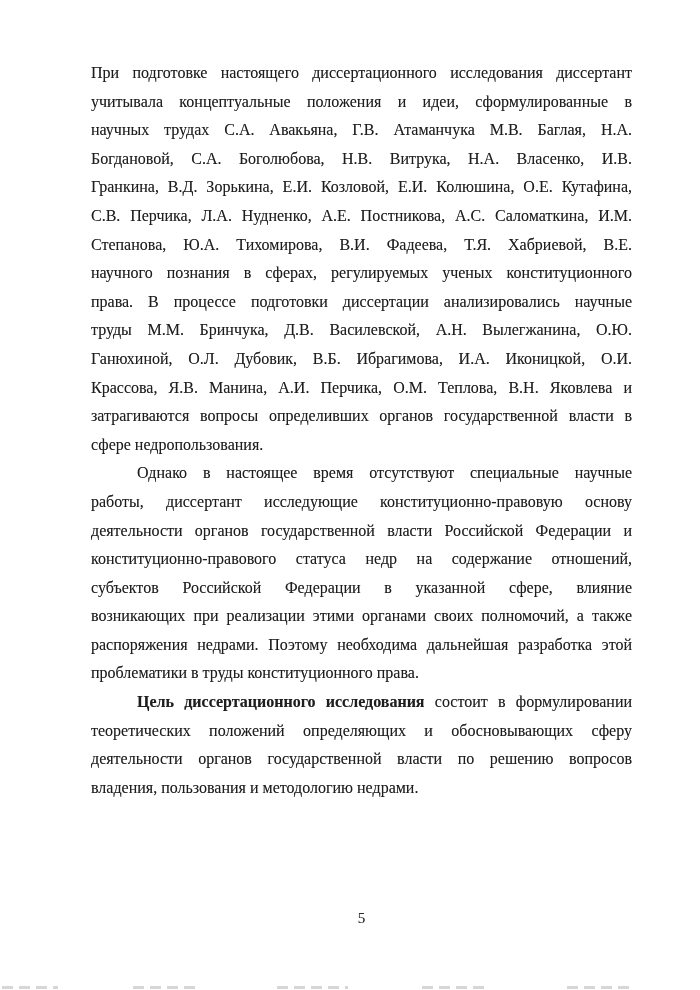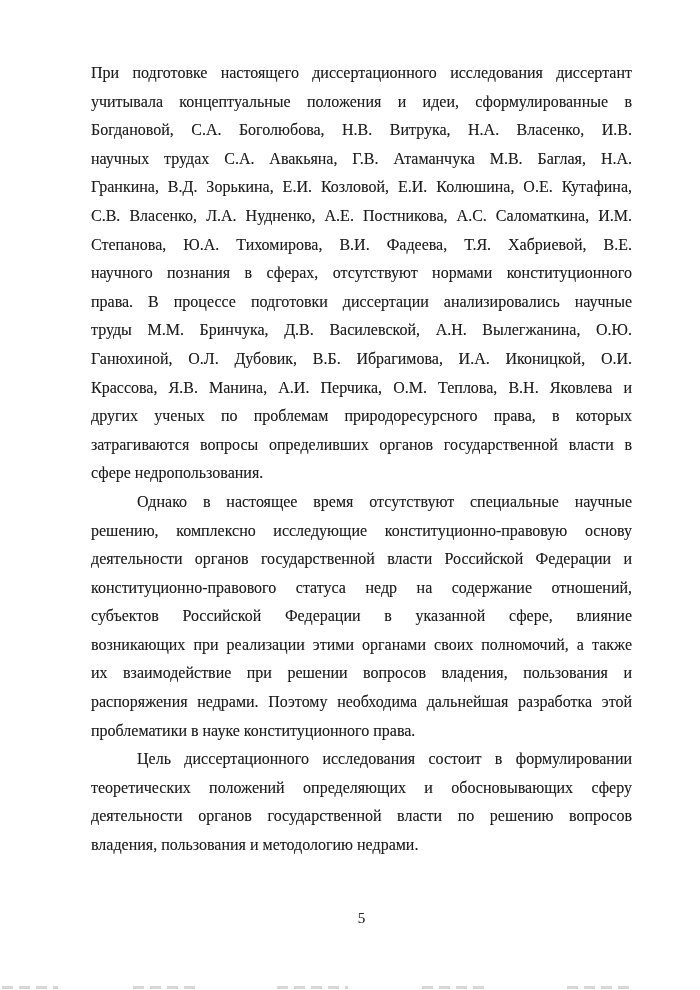--- a/index.html
+++ b/index.html
@@ -32,21 +32,21 @@
   .para { margin: 0; padding: 0; }
   .line {
     height: 28.6px;
     line-height: 28.6px;
     overflow: hidden;
     text-align: justify;
     text-align-last: justify;
   }
   .line.indent { padding-left: 46px; }
   .line.last { text-align-last: left; }
-  .b { font-weight: normal; }
+  .b { font-weight: bold; }
   .pagenum {
     position: absolute;
     left: 91px;
     top: 910px;
     width: 541px;
     text-align: center;
     font-size: 15px;
     color: #2b2b2b;
     text-shadow: 0 0 0.6px rgba(40,40,40,0.4);
   }
@@ -66,44 +66,42 @@
   .a5 { left: 567px; width: 66px; }
 </style>
 </head>
 <body>
 
 <div class="page">
   <div class="textblock">
       <div class="para">
         <div class="line">При подготовке настоящего диссертационного исследования диссертант</div>
         <div class="line">учитывала концептуальные положения и идеи, сформулированные в</div>
+        <div class="line">научных трудах С.А. Авакьяна, Г.В. Атаманчука М.В. Баглая, Н.А.</div>
         <div class="line">Богдановой, С.А. Боголюбова, Н.В. Витрука, Н.А. Власенко, И.В.</div>
-        <div class="line">научных трудах С.А. Авакьяна, Г.В. Атаманчука М.В. Баглая, Н.А.</div>
         <div class="line">Гранкина, В.Д. Зорькина, Е.И. Козловой, Е.И. Колюшина, О.Е. Кутафина,</div>
-        <div class="line">С.В. Власенко, Л.А. Нудненко, А.Е. Постникова, А.С. Саломаткина, И.М.</div>
+        <div class="line">С.В. Перчика, Л.А. Нудненко, А.Е. Постникова, А.С. Саломаткина, И.М.</div>
         <div class="line">Степанова, Ю.А. Тихомирова, В.И. Фадеева, Т.Я. Хабриевой, В.Е.</div>
-        <div class="line">научного познания в сферах, отсутствуют нормами конституционного</div>
+        <div class="line">научного познания в сферах, регулируемых ученых конституционного</div>
         <div class="line">права. В процессе подготовки диссертации анализировались научные</div>
         <div class="line">труды М.М. Бринчука, Д.В. Василевской, А.Н. Вылегжанина, О.Ю.</div>
         <div class="line">Ганюхиной, О.Л. Дубовик, В.Б. Ибрагимова, И.А. Иконицкой, О.И.</div>
         <div class="line">Крассова, Я.В. Манина, А.И. Перчика, О.М. Теплова, В.Н. Яковлева и</div>
-        <div class="line">других ученых по проблемам природоресурсного права, в которых</div>
         <div class="line">затрагиваются вопросы определивших органов государственной власти в</div>
         <div class="line last">сфере недропользования.</div>
       </div>
       <div class="para">
         <div class="line indent">Однако в настоящее время отсутствуют специальные научные</div>
-        <div class="line">решению, комплексно исследующие конституционно-правовую основу</div>
+        <div class="line">работы, диссертант исследующие конституционно-правовую основу</div>
         <div class="line">деятельности органов государственной власти Российской Федерации и</div>
         <div class="line">конституционно-правового статуса недр на содержание отношений,</div>
         <div class="line">субъектов Российской Федерации в указанной сфере, влияние</div>
         <div class="line">возникающих при реализации этими органами своих полномочий, а также</div>
-        <div class="line">их взаимодействие при решении вопросов владения, пользования и</div>
         <div class="line">распоряжения недрами. Поэтому необходима дальнейшая разработка этой</div>
-        <div class="line last">проблематики в науке конституционного права.</div>
+        <div class="line last">проблематики в труды конституционного права.</div>
       </div>
       <div class="para">
         <div class="line indent"><span class="b">Цель диссертационного исследования</span> <span>состоит в формулировании</span></div>
         <div class="line">теоретических положений определяющих и обосновывающих сферу</div>
         <div class="line">деятельности органов государственной власти по решению вопросов</div>
         <div class="line last">владения, пользования и методологию недрами.</div>
       </div>
     </div>
   <div class="pagenum">5</div>
   <div class="artifact a1"></div>

